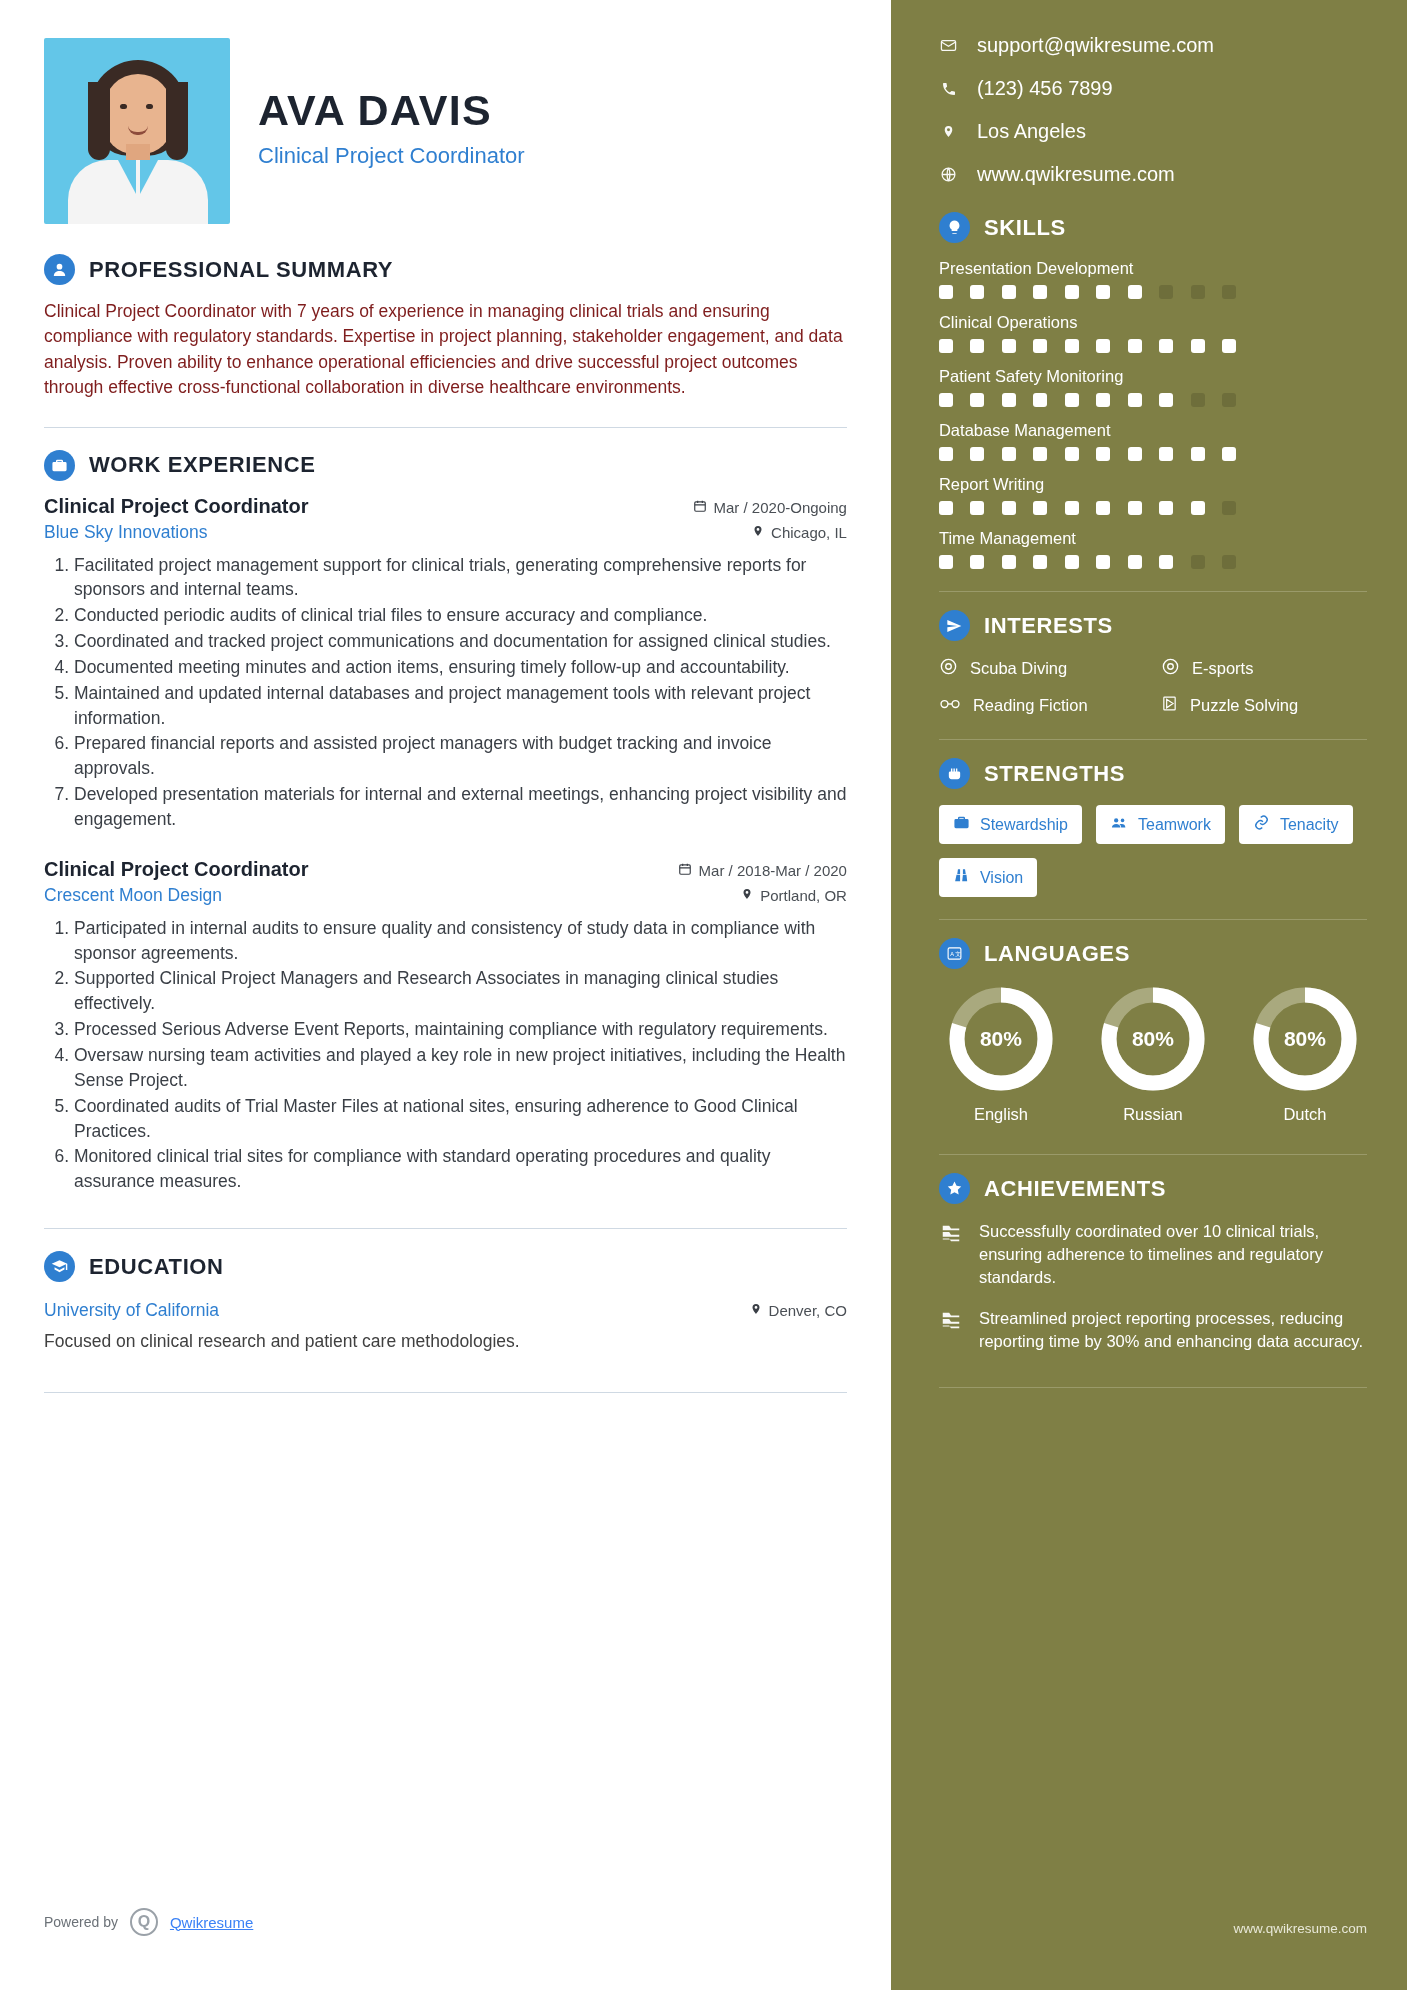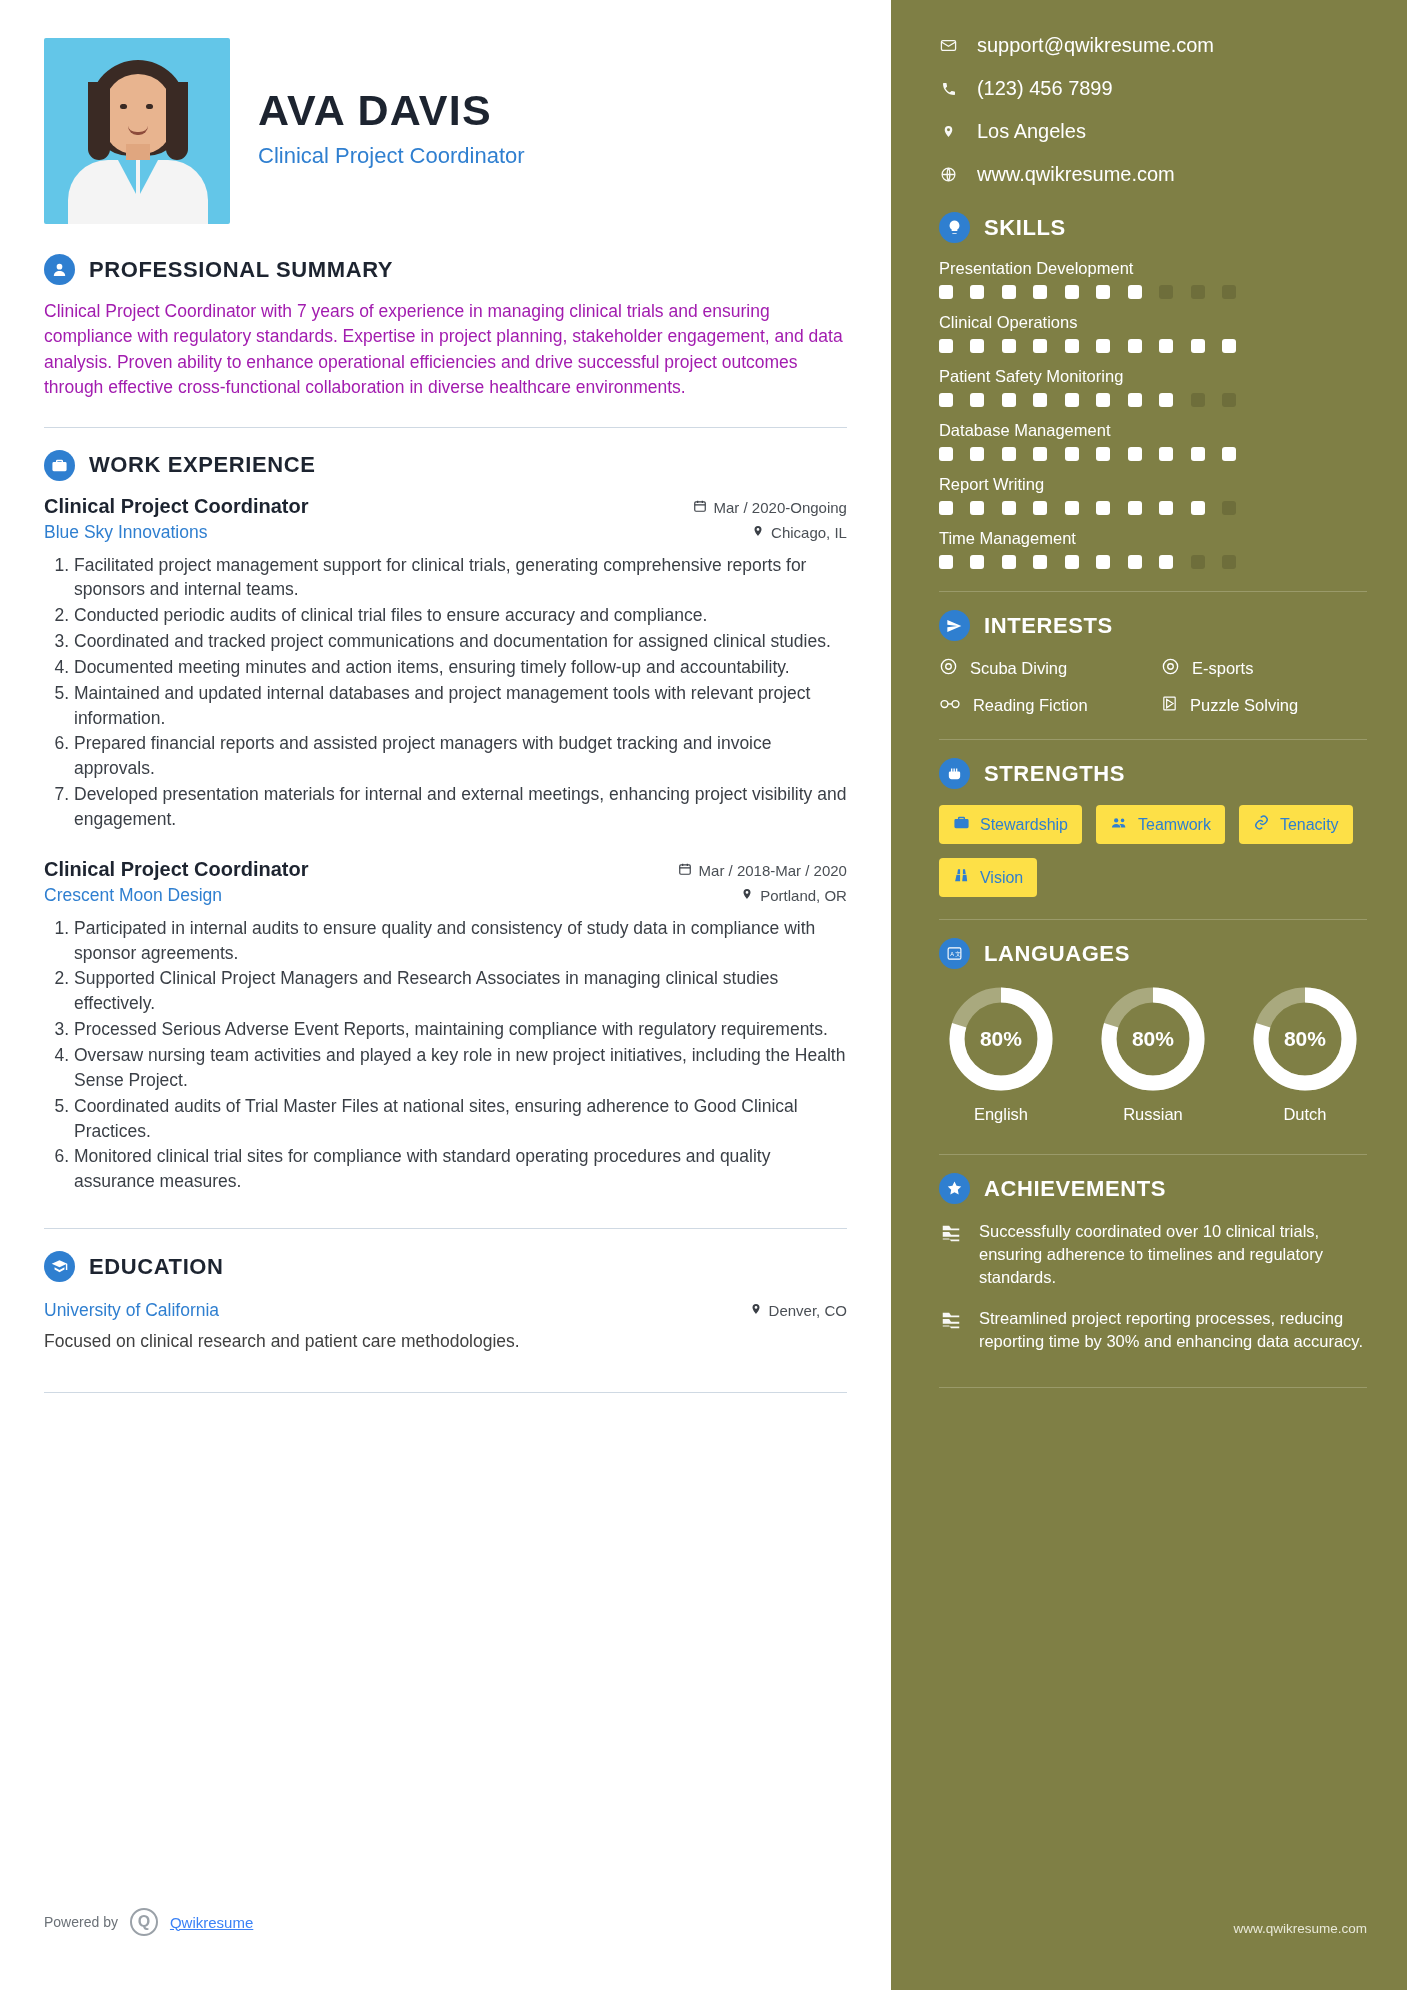--- a/index.html
+++ b/index.html
@@ -74,21 +74,21 @@
     width: 31px; height: 31px; border-radius: 50%; background: #2f7fd0;
     display: flex; align-items: center; justify-content: center; color: #fff;
     flex: 0 0 31px;
   }
   .sec-icon svg { display:block; }
   .sec-title {
     font-size: 22px; font-weight: bold; color: #1d2430; letter-spacing: .6px;
   }
   .divider { height: 1px; background: #cfd9e3; margin: 26px 0 22px 0; }
 
-  .summary-text { font-size: 17.5px; line-height: 1.45; color: #a21caf; }
+  .summary-text { font-size: 17.5px; line-height: 1.45; color: #7f1d1d; }
 
   .job { margin-top: 14px; }
   .job-row { display: flex; justify-content: space-between; align-items: baseline; }
   .job-role { font-size: 20px; font-weight: bold; color: #1d2430; }
   .job-company { font-size: 17.5px; color: #2f7fd0; margin-top: 4px; }
   .job-meta { font-size: 15px; color: #4a4f55; display:flex; align-items:center; gap:7px; }
   .job-meta .mi { color:#3a3f46; }
   ol.bullets { margin: 10px 0 0 0; padding-left: 30px; }
   ol.bullets li { font-size: 17.5px; line-height: 1.42; color: #3a3f46; margin-bottom: 1px; }
 
@@ -129,21 +129,21 @@
   .skill-name { font-size: 16.5px; margin: 0 0 7px 0; }
   .skill-dots { display: flex; gap: 17.5px; margin-bottom: 14px; }
   .dot { width: 14px; height: 14px; border-radius: 3px; background: #6e6e3b; }
   .dot.on { background: #ffffff; }
 
   .interests-grid { display: grid; grid-template-columns: 1fr 1fr; gap: 14px 16px; }
   .interest { display:flex; align-items:center; gap: 12px; font-size: 16.5px; }
 
   .strength-grid { display:flex; flex-wrap: wrap; gap: 14px; }
   .strength {
-    background: #fde047; color: #2f7fd0; border-radius: 4px;
+    background: #ffffff; color: #2f7fd0; border-radius: 4px;
     padding: 9px 14px; display:flex; align-items:center; gap: 10px; font-size: 16px; justify-content: flex-end;
   }
 
   .lang-row { display:flex; gap: 28px; justify-content: flex-start; margin-top: 6px; }
   .lang { width: 124px; text-align:center; }
   .ring { width: 108px; height: 108px; margin: 0 auto; position: relative; }
   .ring svg { transform: rotate(-90deg); display:block; }
   .ring .pct {
     position:absolute; inset:0; display:flex; align-items:center; justify-content:center;
     font-size: 21px; font-weight: bold; color:#fff;

